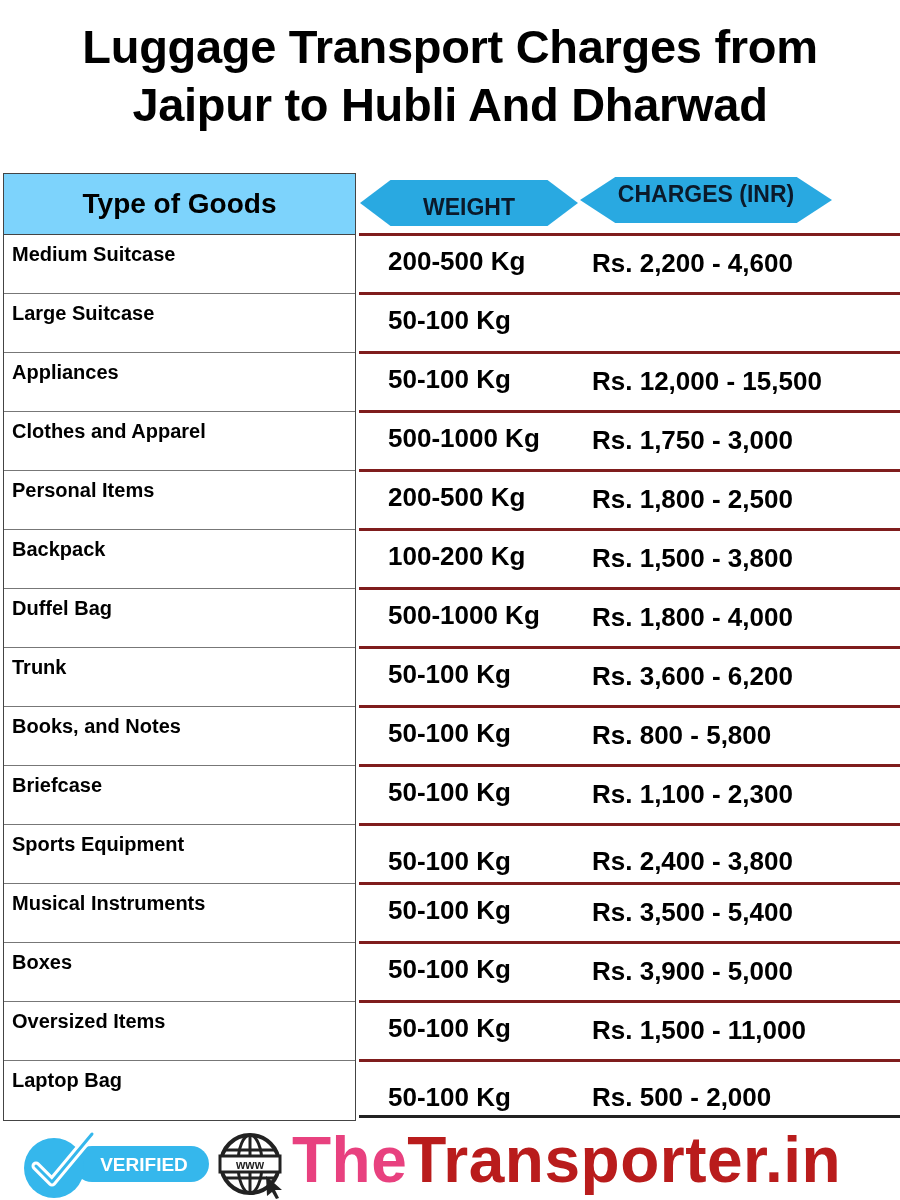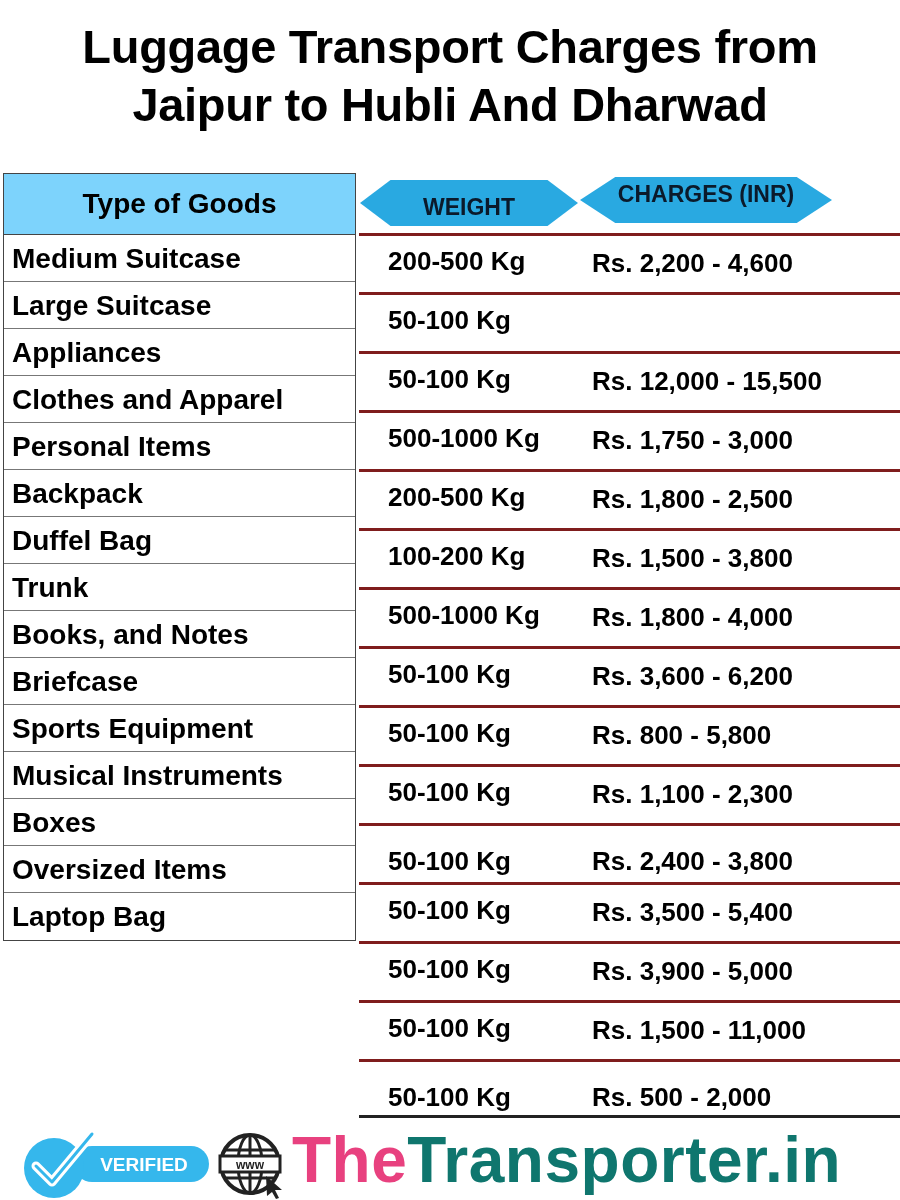--- a/index.html
+++ b/index.html
@@ -1,35 +1,35 @@
 <!DOCTYPE html>
 <html><head>
 <meta charset="utf-8">
 <style>
   html,body{margin:0;padding:0;background:#fff;}
   body{width:900px;height:1200px;position:relative;overflow:hidden;font-family:"Liberation Sans",sans-serif;color:#000;}
   .title{position:absolute;left:0;top:18px;width:900px;text-align:center;font-weight:bold;font-size:47px;line-height:58px;letter-spacing:-0.3px;}
   .left-table{position:absolute;left:3px;top:173px;width:353px;border:1.5px solid #444;box-sizing:border-box;}
   .left-head{height:60px;background:#7dd3fc;border-bottom:1.5px solid #444;display:flex;align-items:center;justify-content:center;font-weight:bold;font-size:28px;}
-  .left-cell{height:47px;border-bottom:1.5px solid #777;box-sizing:border-box;padding:8px 0 0 8px;font-weight:bold;font-size:28px;}
+  .left-cell{height:59px;border-bottom:1.5px solid #777;box-sizing:border-box;padding:8px 0 0 8px;font-weight:bold;font-size:20px;}
   .left-cell:last-child{border-bottom:none;}
   .hex{position:absolute;height:46px;top:180px;background:#29a9e1;clip-path:polygon(0 50%,14% 0,86% 0,100% 50%,86% 100%,14% 100%);display:flex;align-items:center;justify-content:center;font-weight:bold;font-size:23px;color:#0b1a2b;}
   .hex-weight{left:360px;width:218px;padding-top:8px;box-sizing:border-box;}
   .hex-charges{left:580px;width:252px;top:177px;padding-bottom:12px;box-sizing:border-box;}
   .right-rows{position:absolute;left:359px;top:233px;width:541px;}
   .rrow{position:relative;height:59px;border-top:3px solid #7f1d1d;box-sizing:border-box;font-weight:bold;font-size:26px;}
   .rrow .w{position:absolute;left:29px;top:10px;}
   .rrow .c{position:absolute;left:233px;top:12px;}
   .right-bottom{position:absolute;left:359px;top:1115px;width:541px;border-top:3px solid #222;}
   .footer{position:absolute;left:0;top:1118px;width:900px;height:82px;}
   .verified{position:absolute;left:14px;top:8px;width:200px;height:72px;}
   .www{position:absolute;left:218px;top:14px;width:70px;height:70px;}
   .brand{position:absolute;left:292px;top:2px;font-weight:bold;font-size:64px;line-height:80px;letter-spacing:0.5px;}
   .brand .the{color:#e8417f;}
-  .brand .rest{color:#0f766e;}
+  .brand .rest{color:#b91c1c;}
 </style>
 </head>
 <body>
 
 <div class="title">
   <div>Luggage Transport Charges from</div>
   <div>Jaipur to Hubli And Dharwad</div>
 </div>
 
 <div class="left-table">

